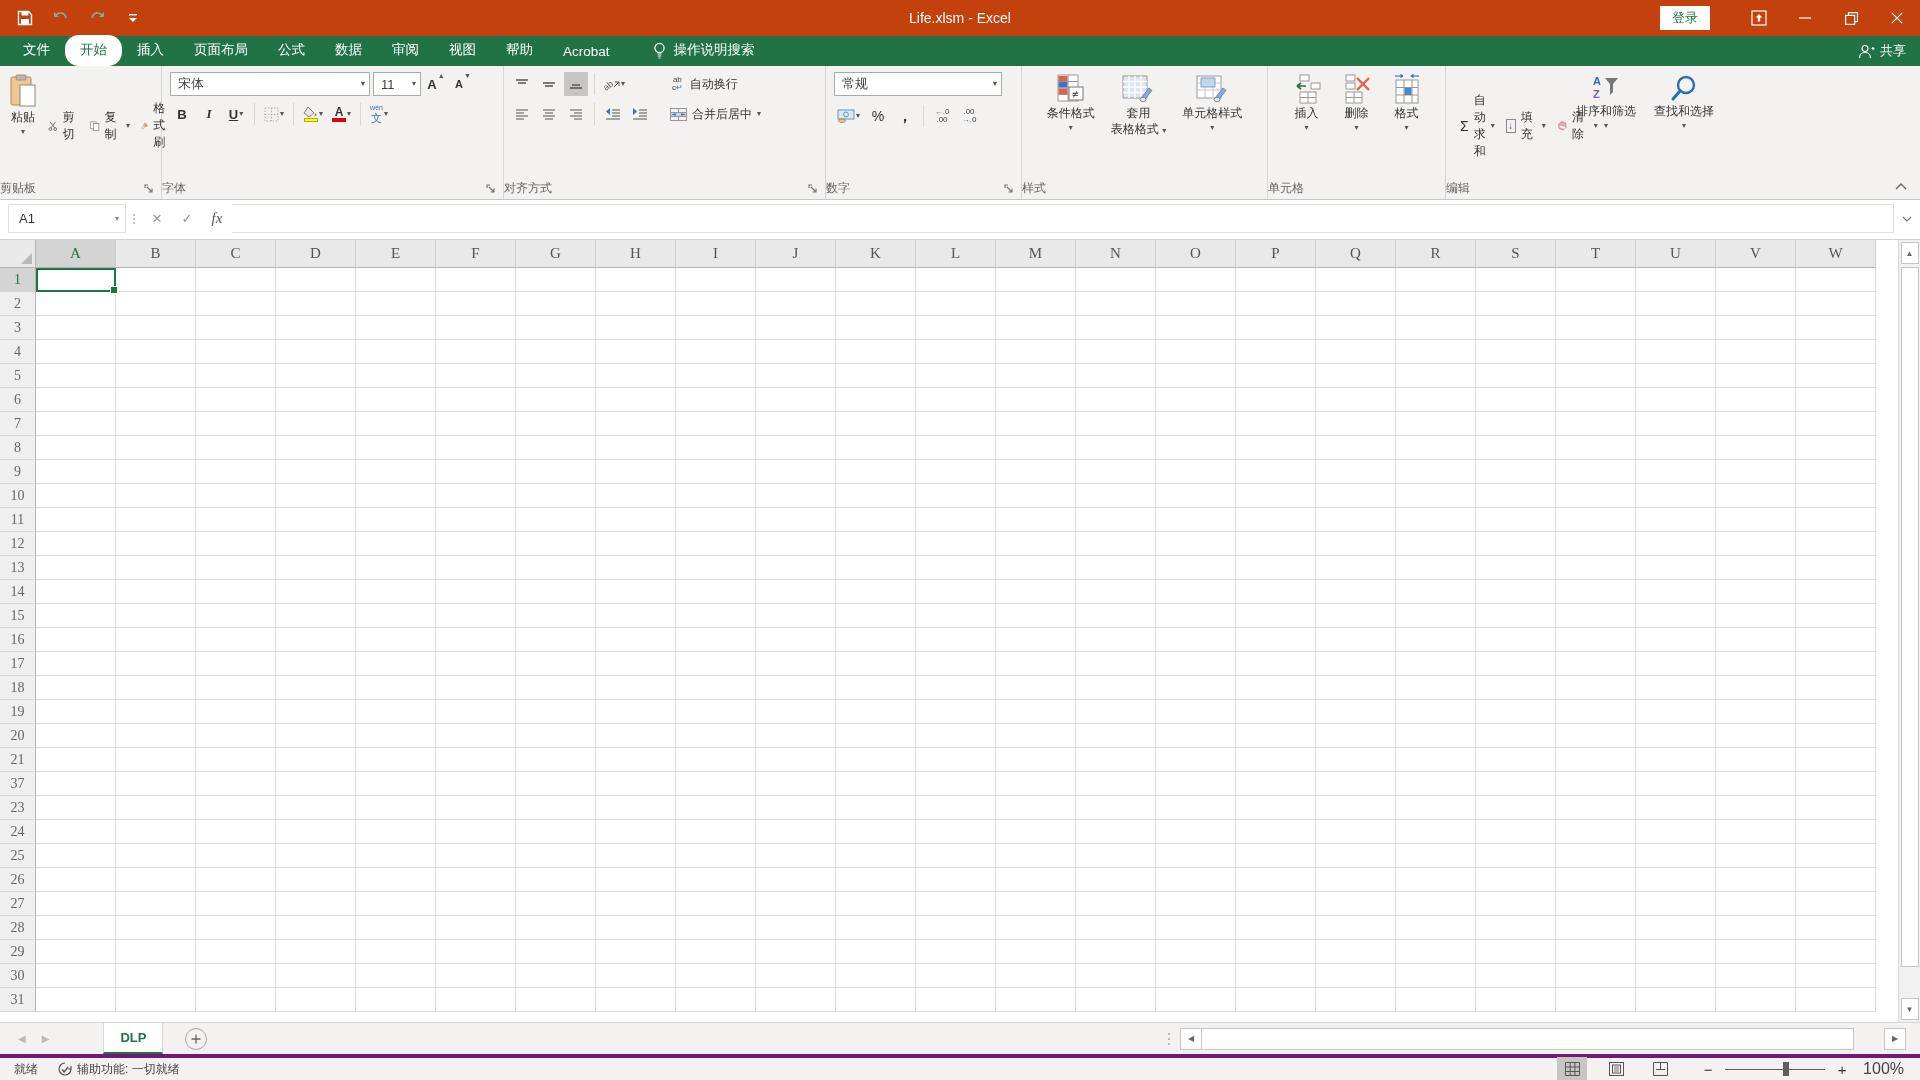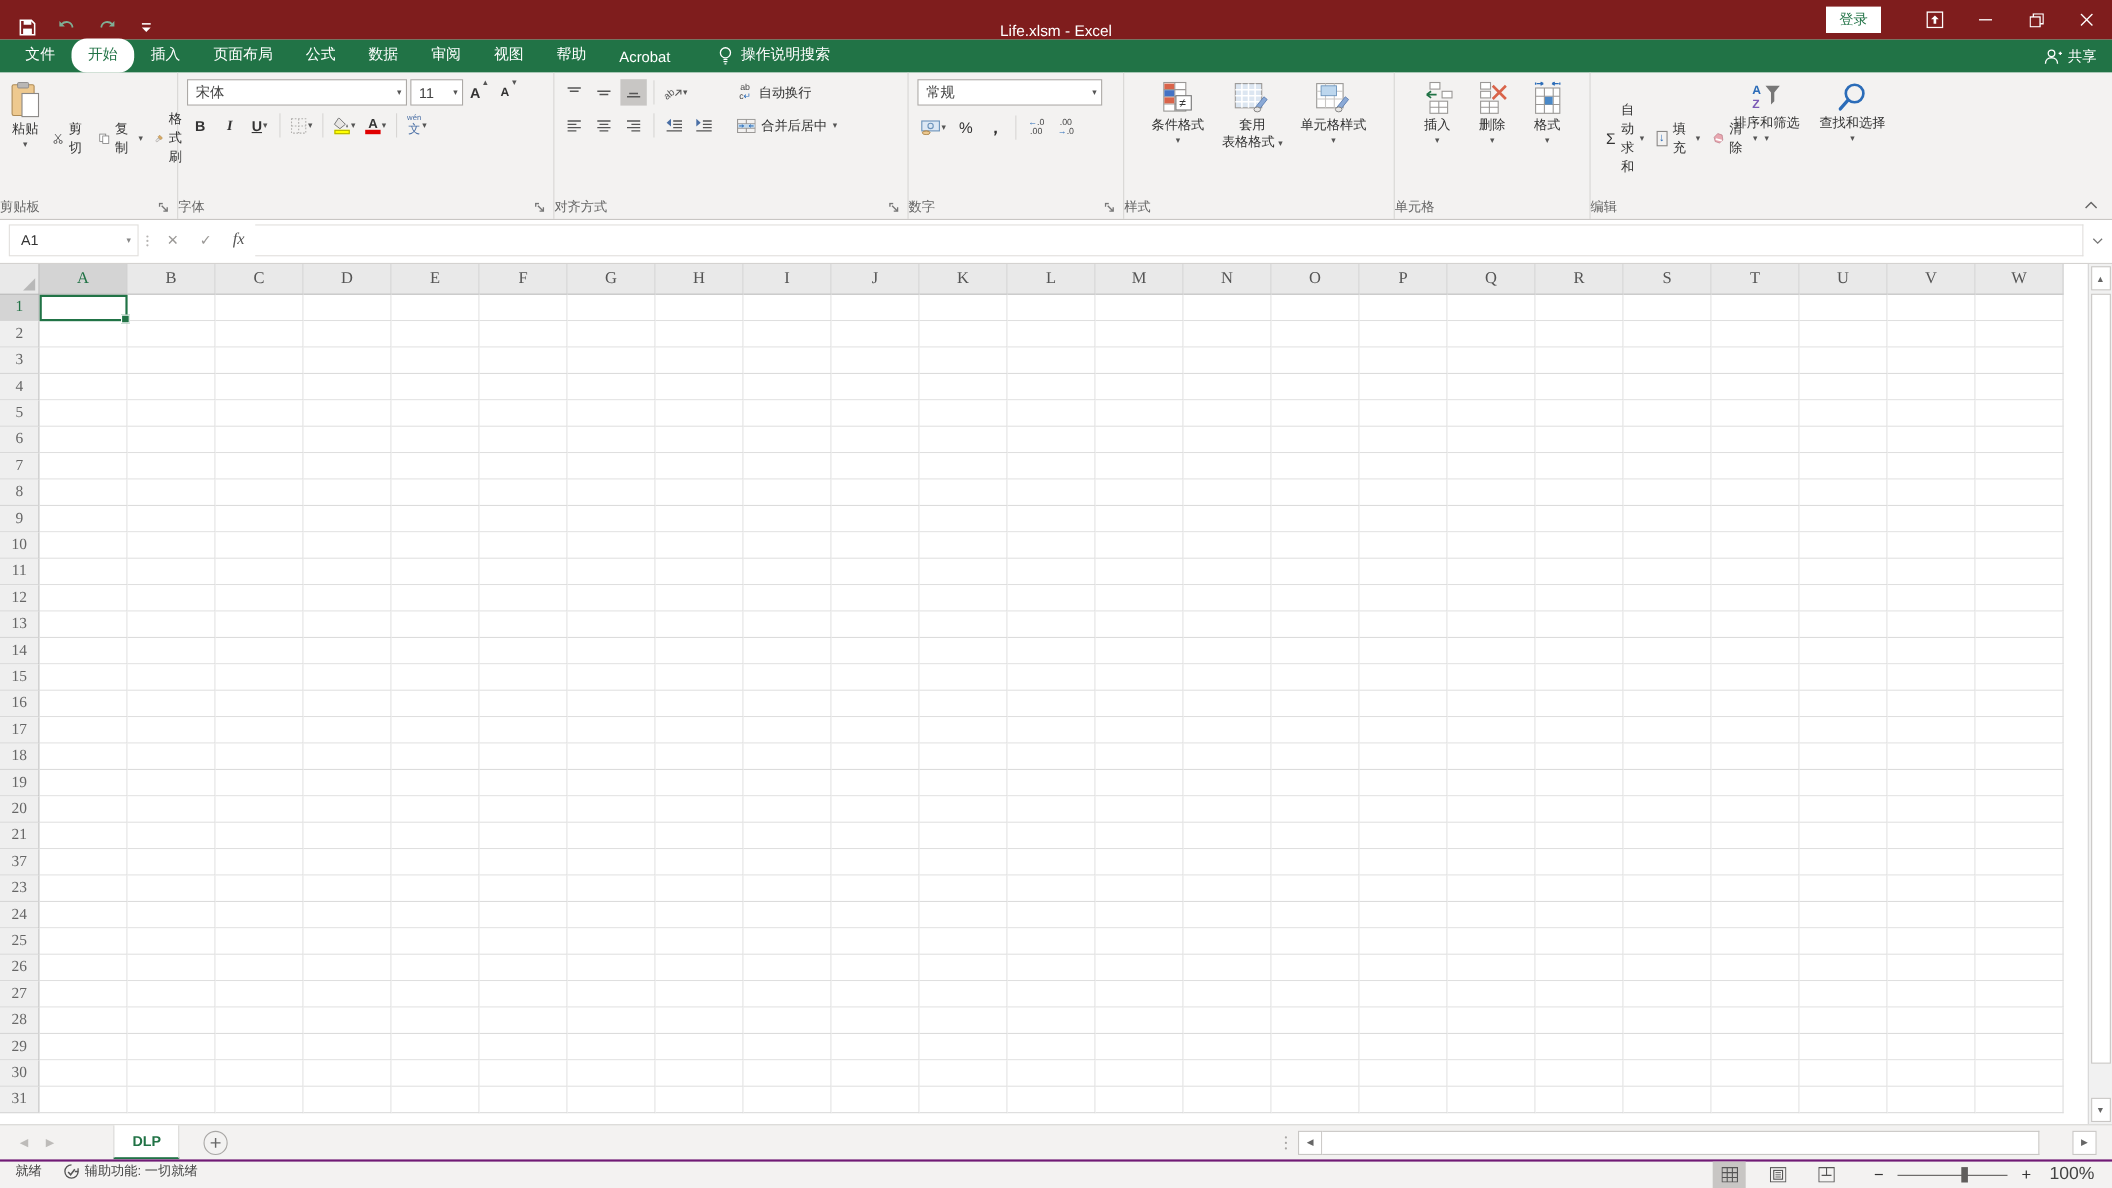--- a/index.html
+++ b/index.html
@@ -1,21 +1,21 @@
 <!DOCTYPE html>
 <html><head>
 <meta charset="utf-8">
 <style>
   * { margin:0; padding:0; box-sizing:border-box; }
   html,body { width:1920px; height:1080px; overflow:hidden;
     font-family:"Liberation Sans", sans-serif; font-size:12px; color:#444; background:#fff; }
   .app { width:1920px; height:1080px; display:flex; flex-direction:column; }
 
   
-  .titlebar { height:36px; background:#7f1d1d; display:flex; align-items:flex-end; position:relative; flex:none; color:#fff; }
+  .titlebar { height:36px; background:#c2410c; display:flex; align-items:center; position:relative; flex:none; color:#fff; }
   .qat { display:flex; align-items:center; gap:14px; padding-left:14px; z-index:2; }
   .qat .qbtn { display:flex; align-items:center; justify-content:center; width:22px; height:22px; }
   .title-center { position:absolute; left:0; right:0; text-align:center; font-size:14px; color:#fff; }
   .title-right { margin-left:auto; display:flex; align-items:center; z-index:2; }
   .signin { background:#fff; color:#217346; font-size:13px; padding:3px 12px; margin-right:26px; cursor:pointer; }
   .winbtn { width:46px; height:36px; display:flex; align-items:center; justify-content:center; }
 
   
   .tabrow { height:30px; background:#217346; display:flex; align-items:flex-end; flex:none; color:#fff; position:relative; }
   .rtabs { display:flex; align-items:flex-end; padding-left:8px; height:100%; }
@@ -85,21 +85,21 @@
   .addsheet { width:22px; height:22px; border:1px solid #a8a6a4; border-radius:50%; display:flex; align-items:center; justify-content:center;
     color:#666; font-size:14px; margin-left:22px; cursor:pointer; }
   .hscroll { margin-left:auto; display:flex; align-items:center; height:100%; padding-right:14px; }
   .hgrip { display:flex; flex-direction:column; gap:3px; margin-right:10px; cursor:col-resize; }
   .hgrip i { width:2px; height:2px; background:#a9a7a5; border-radius:50%; }
   .hbtn { width:22px; height:22px; background:#fff; border:1px solid #c8c6c4; display:flex; align-items:center; justify-content:center; color:#666; font-size:8px; cursor:pointer; }
   .hthumb { width:652px; height:22px; background:#fff; border:1px solid #c8c6c4; border-left:none; cursor:grab; }
   .htrack { width:30px; height:22px; }
 
   
-  .statusbar { height:26px; background:#f3f2f1; border-top:2px solid #701a75; display:flex; align-items:flex-start; flex:none; font-size:12px; color:#444; }
+  .statusbar { height:26px; background:#f3f2f1; border-top:4px solid #701a75; display:flex; align-items:center; flex:none; font-size:12px; color:#444; }
   .st-left { display:flex; align-items:center; gap:20px; padding-left:14px; }
   .st-acc { display:flex; align-items:center; gap:5px; }
   .st-right { margin-left:auto; display:flex; align-items:center; padding-right:16px; }
   .viewbtn { width:30px; height:24px; display:flex; align-items:center; justify-content:center; cursor:pointer; }
   .viewbtn.sel { background:#c8c6c4; }
   .zoomctl { display:flex; align-items:center; gap:10px; margin-left:26px; }
   .zslider { position:relative; width:100px; height:14px; }
   .zslider .track { position:absolute; left:0; right:0; top:7px; height:1px; background:#605e5c; }
   .zslider .thumb { position:absolute; left:58px; top:0; width:6px; height:14px; background:#605e5c; cursor:grab; }
   .zoomsign { font-size:15px; color:#333; cursor:pointer; width:14px; text-align:center; }

